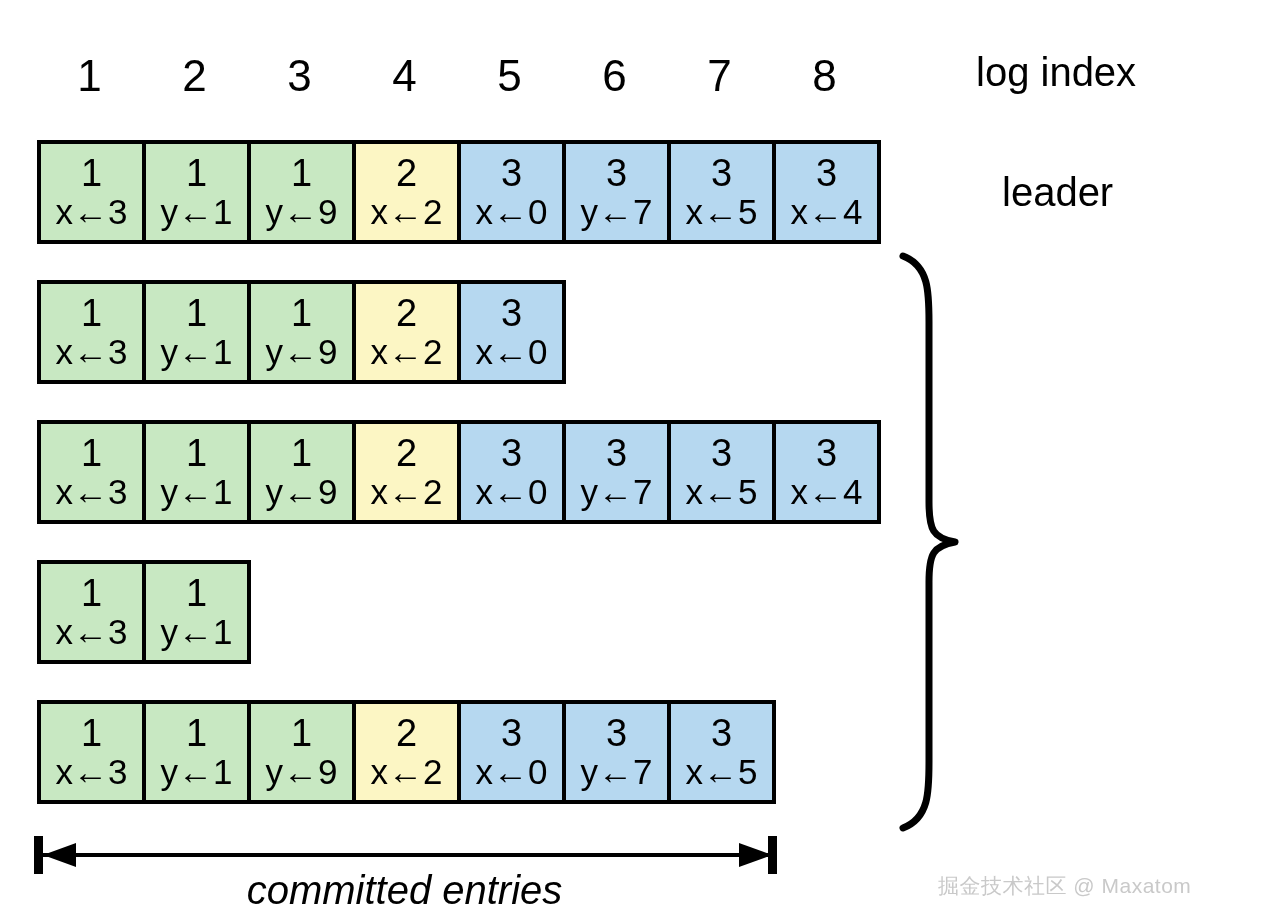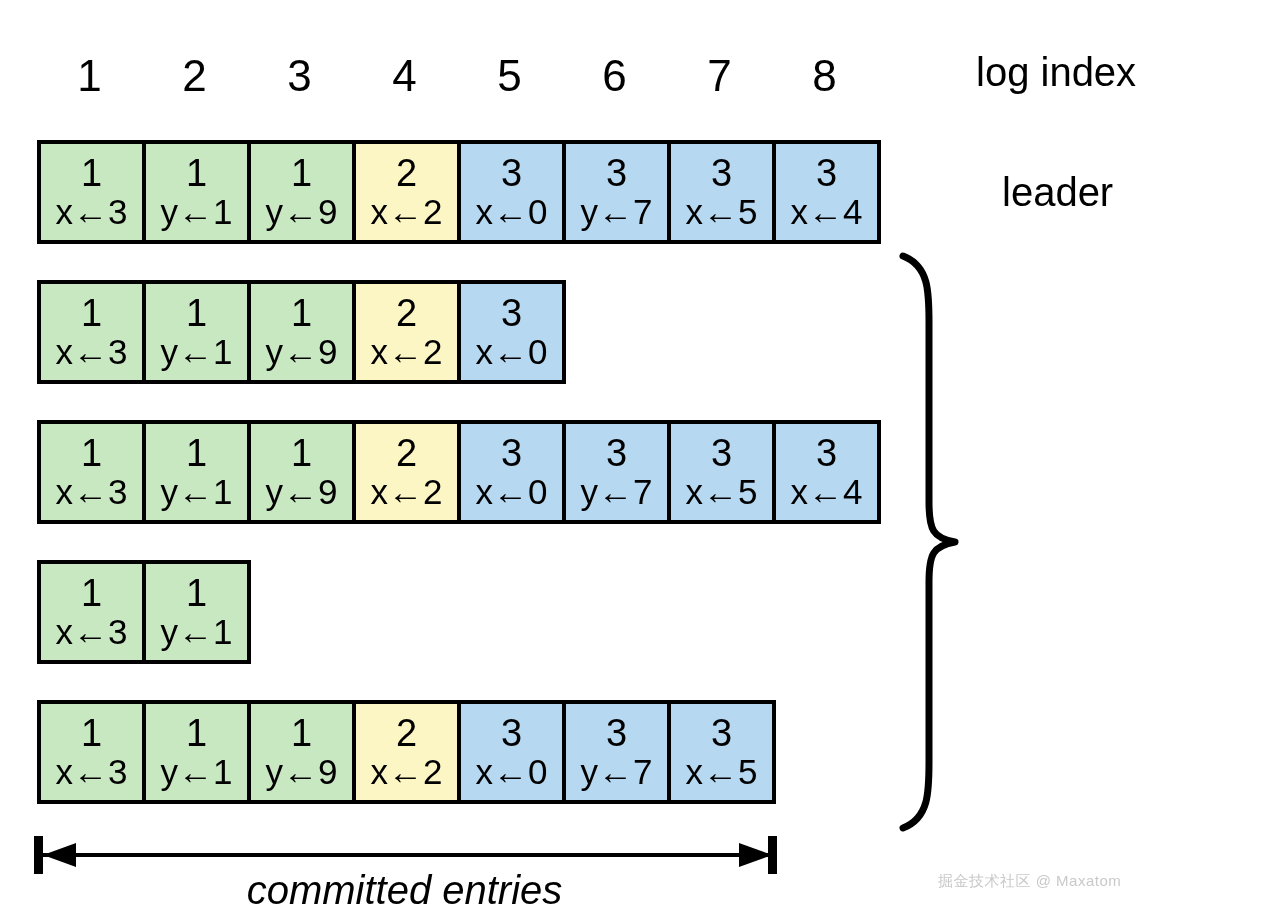--- a/index.html
+++ b/index.html
@@ -110,21 +110,21 @@
     color: #000;
     white-space: nowrap;
     font-style: italic;
   }
 
   
   #watermark {
     position: absolute;
     left: 938px;
     top: 872px;
-    font-size: 15px;
+    font-size: 21px;
     color: #c9c9c9;
     white-space: nowrap;
     letter-spacing: 0.5px;
   }
 </style>
 </head>
 <body>
 
 <div id="canvas">
 

